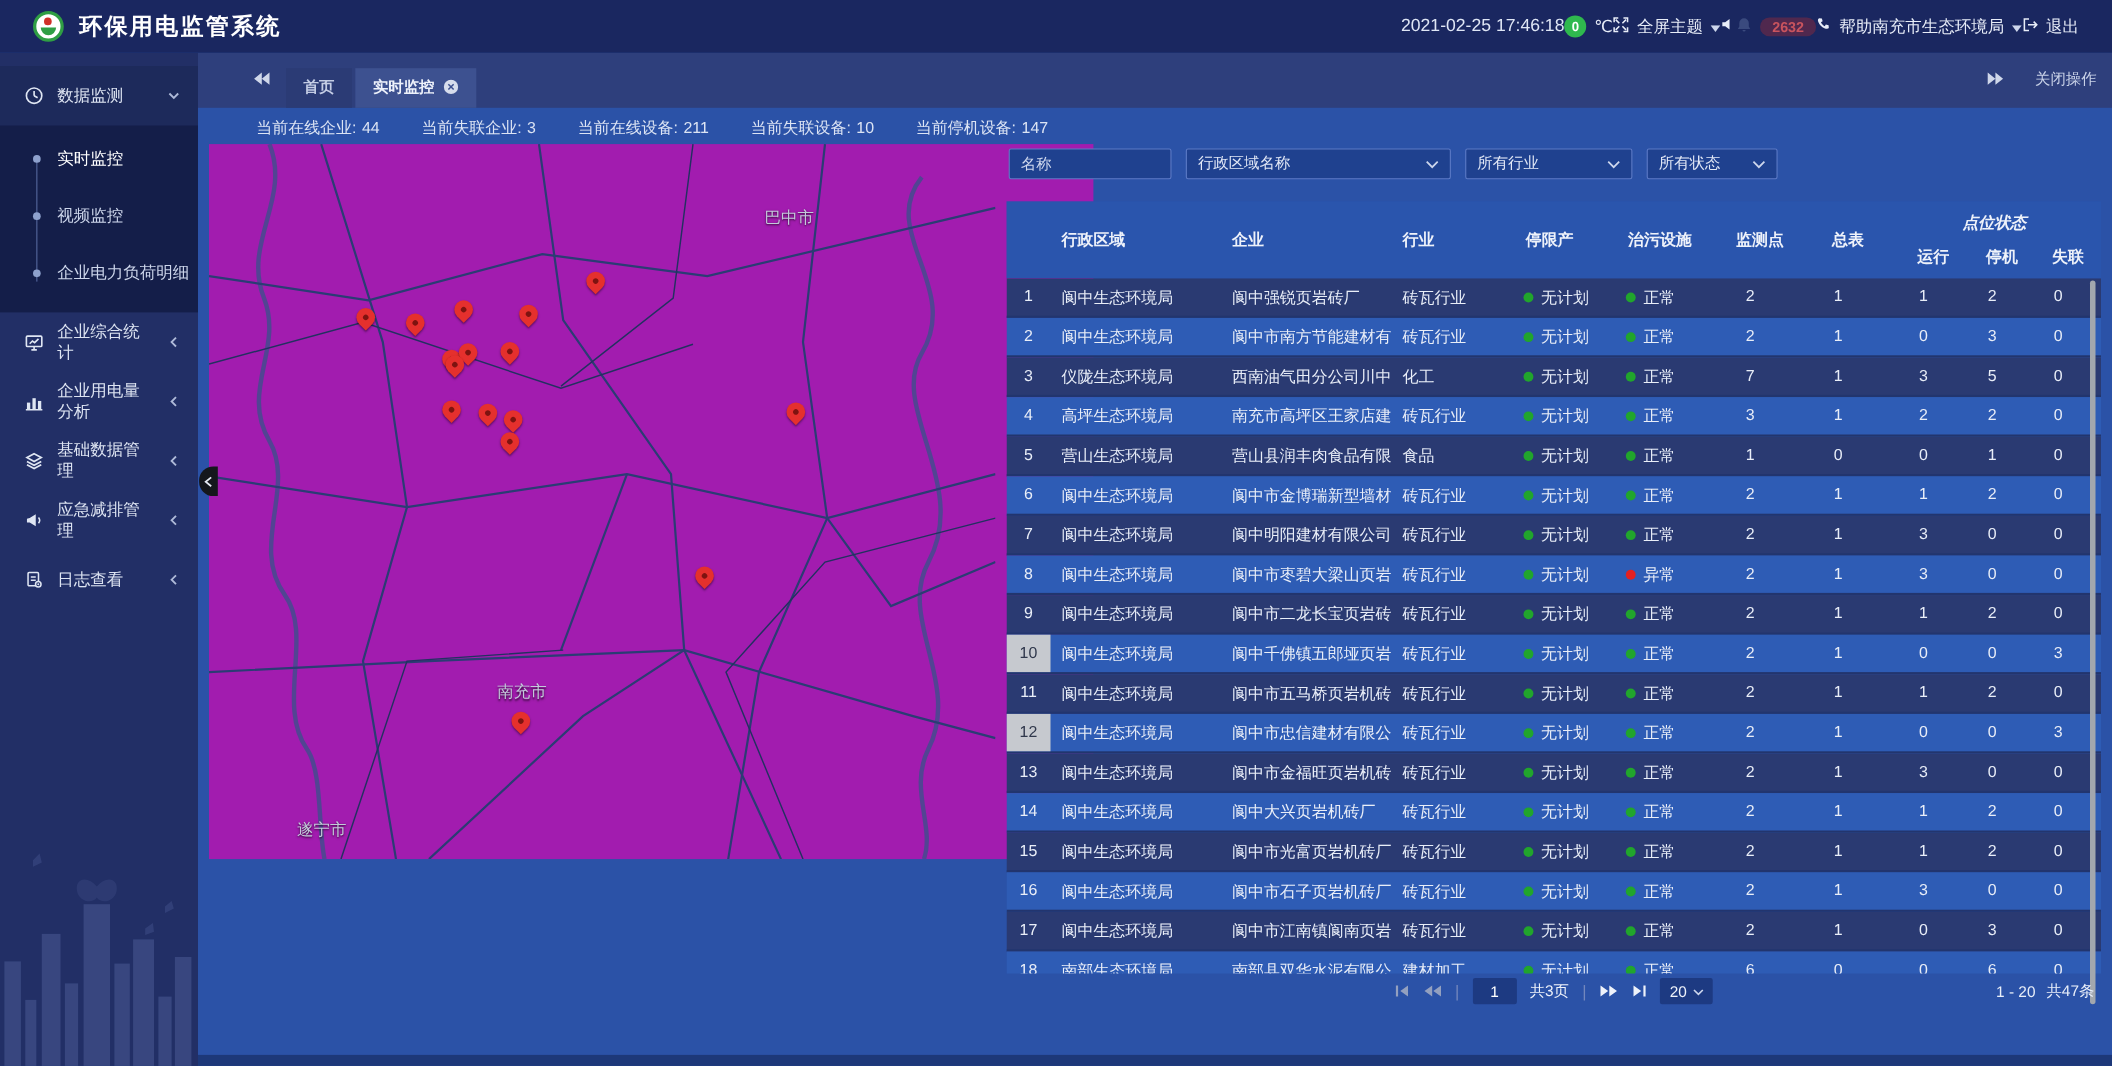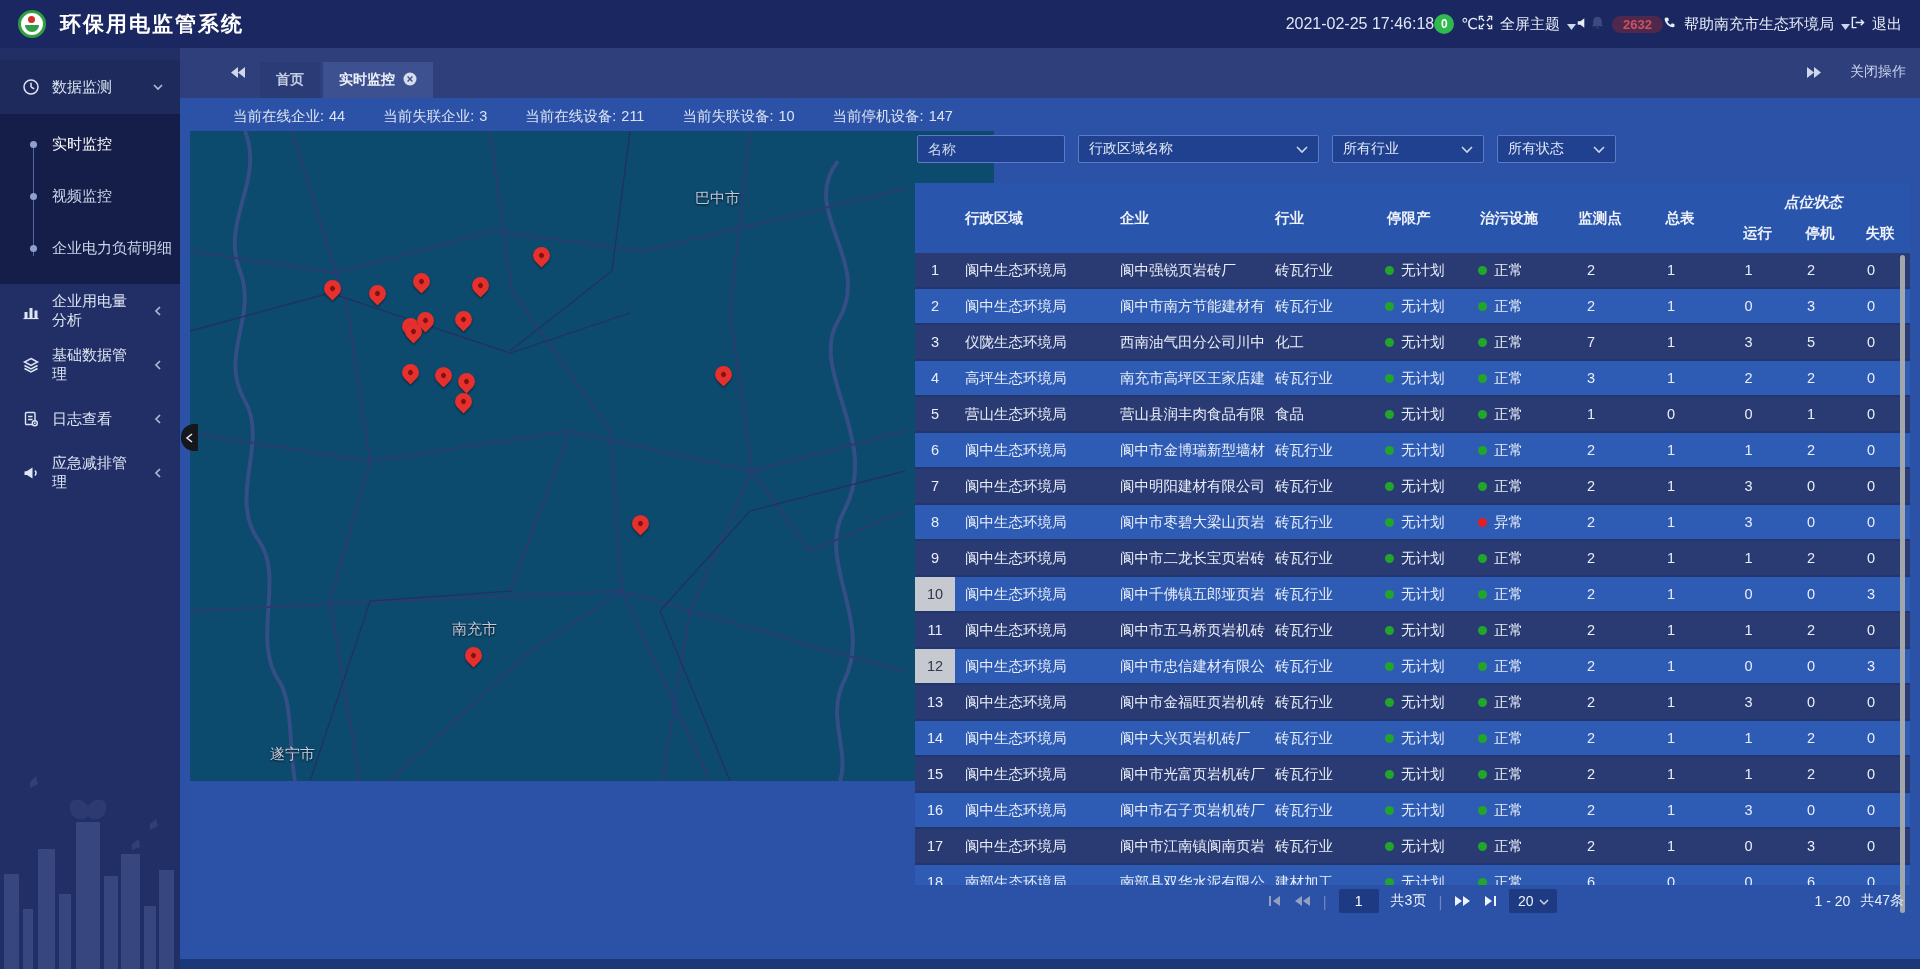--- a/index.html
+++ b/index.html
@@ -2,21 +2,21 @@
 <html><head>
 <meta charset="utf-8">
 <style>
   * { margin:0; padding:0; box-sizing:border-box; }
   html,body { background:#0d1330; }
   body { font-family:"Liberation Sans","DejaVu Sans",sans-serif; }
   .page { position:relative; width:1920px; height:969px; overflow:hidden; background:#2b52a7; }
 
   
   .topbar { position:absolute; left:0; top:0; width:1920px; height:48px; background:#1a2760;
-            display:flex; align-items:center; padding:0 18px; z-index:30; }
+            display:flex; align-items:center; padding:0 30px; z-index:30; }
   .logo { width:28px; height:28px; border-radius:50%; background:#fff; border:3px solid #2f9e44; position:relative; flex:none; }
   .logo::before { content:''; position:absolute; width:7px; height:7px; border-radius:50%; background:#d03028; left:7px; top:3px; }
   .logo::after  { content:''; position:absolute; width:14px; height:7px; border-radius:0 0 8px 8px; background:#2f9e44; left:4px; bottom:3px; }
   .app-title { margin-left:14px; font-size:21px; font-weight:bold; color:#ffffff; letter-spacing:2px; }
   .top-right { margin-left:auto; display:flex; align-items:center; }
   .top-item { display:flex; align-items:center; gap:7px; color:#e8edf8; font-size:15px; white-space:nowrap; }
   .datetime { font-size:16px; color:#dfe6f5; }
   .temp-circle { width:20px; height:20px; border-radius:50%; background:#2fb94e; color:#fff; font-size:12px;
                  font-weight:bold; display:flex; align-items:center; justify-content:center; }
   .badge-pill { padding:1px 11px; background:#50284e; border-radius:9px; color:#c9545e; font-size:13px; font-weight:bold; }
@@ -48,21 +48,21 @@
   .close-ops { position:absolute; right:14px; top:15px; font-size:14px; color:#c9d2e8; cursor:pointer; }
 
   
   .content { position:absolute; left:180px; top:98px; right:0; bottom:0; background:#2b52a7; }
   .stats-bar { position:absolute; left:53px; top:5px; height:26px; display:flex; align-items:center; gap:38px;
                font-size:14.5px; color:#dce4f4; white-space:nowrap; }
   .stat-value { margin-left:5px; }
   .bottom-strip { position:absolute; left:0; right:0; bottom:0; height:10px; background:#1d3879; }
 
   
-  .map { position:absolute; left:10px; top:33px; width:804px; height:650px; background:#0c4a6e; overflow:hidden; cursor:grab;padding-left:16px; }
+  .map { position:absolute; left:10px; top:33px; width:804px; height:650px; background:#a21caf; overflow:hidden; cursor:grab;padding-left:16px; }
   .map svg.roads { position:absolute; left:0; top:0; }
   .city { position:absolute; color:#c3c9da; font-size:15px; text-shadow:0 1px 2px rgba(0,0,0,.8); white-space:nowrap; }
   .pin { position:absolute; width:17px; height:17px; background:#e5302d; border-radius:50% 50% 50% 0;
          transform:rotate(-45deg); box-shadow:-1px 1px 2px rgba(0,0,0,.45); cursor:pointer; }
   .pin::after { content:''; position:absolute; width:5px; height:5px; border-radius:50%; background:#7e1310; left:6px; top:6px; }
   .collapse-handle { position:absolute; left:181px; top:424px; width:17px; height:27px; background:#15171c;
                      border-radius:13px 0 0 13px; display:flex; align-items:center; justify-content:center;
                      z-index:25; cursor:pointer; }
 
   
@@ -195,20 +195,35 @@
             <div class="sdot"></div>
             <div class="slabel">视频监控</div>
           </div>
           <div class="side-sub-item">
             <div class="sdot"></div>
             <div class="slabel">企业电力负荷明细</div>
           </div>
         </div>
         <div class="side-group">
           <div class="sicon">
+            <svg width="18" height="18" viewBox="0 0 18 18" fill="none" stroke="#dfe6f3" stroke-width="1.5">
+              <rect x="2" y="3.5" width="14" height="9.5" rx="1"></rect>
+              <path d="M5 10.5L7.5 8l2 1.5L13 6"></path>
+              <path d="M9 13v3M6.5 16h5"></path>
+            </svg>
+          </div>
+          <div class="slabel">企业综合统计</div>
+          <div class="scaret">
+            <svg width="12" height="12" viewBox="0 0 12 12">
+              <path d="M8 2L4 6l4 4" stroke="#aeb9d8" stroke-width="1.7" fill="none"></path>
+            </svg>
+          </div>
+        </div>
+        <div class="side-group">
+          <div class="sicon">
             <svg width="18" height="18" viewBox="0 0 18 18">
               <g fill="#dfe6f3">
                 <rect x="2.5" y="10" width="3" height="6"></rect>
                 <rect x="7.5" y="6" width="3" height="10"></rect>
                 <rect x="12.5" y="8.5" width="3" height="7.5"></rect>
               </g>
               <path d="M1.5 16.5h15" stroke="#dfe6f3" stroke-width="1.2"></path>
             </svg>
           </div>
           <div class="slabel">企业用电量分析</div>
@@ -228,42 +243,42 @@
           </div>
           <div class="slabel">基础数据管理</div>
           <div class="scaret">
             <svg width="12" height="12" viewBox="0 0 12 12">
               <path d="M8 2L4 6l4 4" stroke="#aeb9d8" stroke-width="1.7" fill="none"></path>
             </svg>
           </div>
         </div>
         <div class="side-group">
           <div class="sicon">
+            <svg width="18" height="18" viewBox="0 0 18 18">
+              <path d="M2.5 7.5v3.5h2.5l5.5 3.5v-11L5 7z" fill="#dfe6f3"></path>
+              <path d="M13 6.5c1.3 1.5 1.3 3.6 0 5.1" stroke="#dfe6f3" stroke-width="1.4" fill="none"></path>
+            </svg>
+          </div>
+          <div class="slabel">应急减排管理</div>
+          <div class="scaret">
+            <svg width="12" height="12" viewBox="0 0 12 12">
+              <path d="M8 2L4 6l4 4" stroke="#aeb9d8" stroke-width="1.7" fill="none"></path>
+            </svg>
+          </div>
+        </div>
+        <div class="side-group">
+          <div class="sicon">
             <svg width="18" height="18" viewBox="0 0 18 18" fill="none" stroke="#dfe6f3" stroke-width="1.4">
               <rect x="3.5" y="2.5" width="9.5" height="12" rx="1"></rect>
               <path d="M6 6.5h4.5M6 9.5h4.5"></path>
               <circle cx="12.8" cy="13.2" r="2.5" fill="#222f66"></circle>
               <circle cx="12.8" cy="13.2" r=".9" fill="#dfe6f3" stroke="none"></circle>
             </svg>
           </div>
           <div class="slabel">日志查看</div>
-          <div class="scaret">
-            <svg width="12" height="12" viewBox="0 0 12 12">
-              <path d="M8 2L4 6l4 4" stroke="#aeb9d8" stroke-width="1.7" fill="none"></path>
-            </svg>
-          </div>
-        </div>
-        <div class="side-group">
-          <div class="sicon">
-            <svg width="18" height="18" viewBox="0 0 18 18">
-              <path d="M2.5 7.5v3.5h2.5l5.5 3.5v-11L5 7z" fill="#dfe6f3"></path>
-              <path d="M13 6.5c1.3 1.5 1.3 3.6 0 5.1" stroke="#dfe6f3" stroke-width="1.4" fill="none"></path>
-            </svg>
-          </div>
-          <div class="slabel">应急减排管理</div>
           <div class="scaret">
             <svg width="12" height="12" viewBox="0 0 12 12">
               <path d="M8 2L4 6l4 4" stroke="#aeb9d8" stroke-width="1.7" fill="none"></path>
             </svg>
           </div>
         </div>
       </div>
     <svg class="skyline" viewBox="0 0 180 215">
       <g fill="#4a5a94">
         <rect x="4" y="120" width="15" height="95"></rect>

